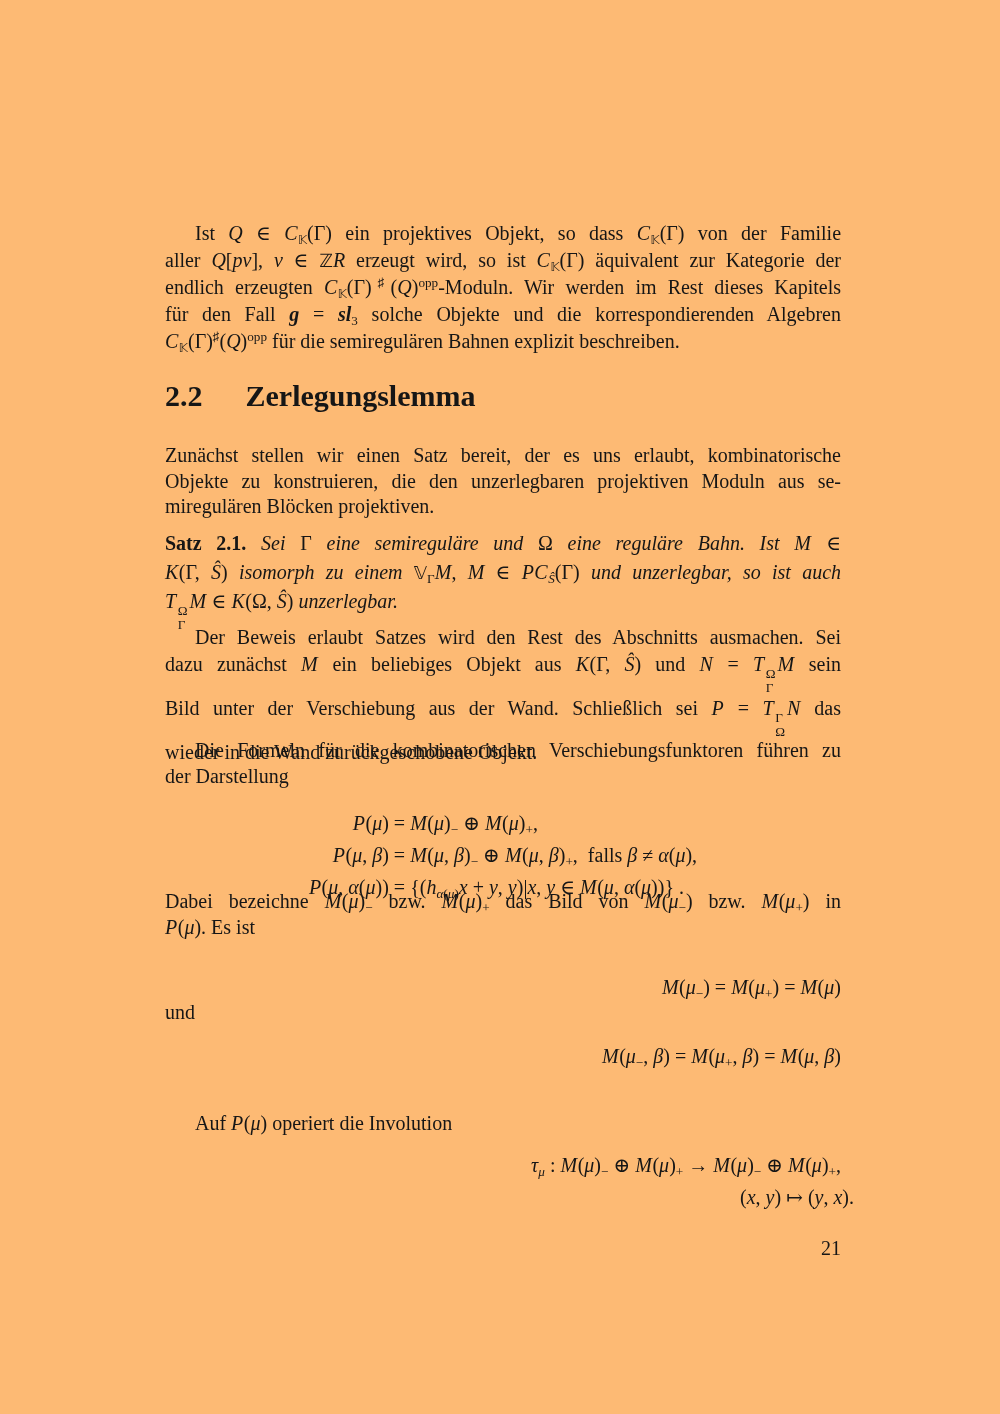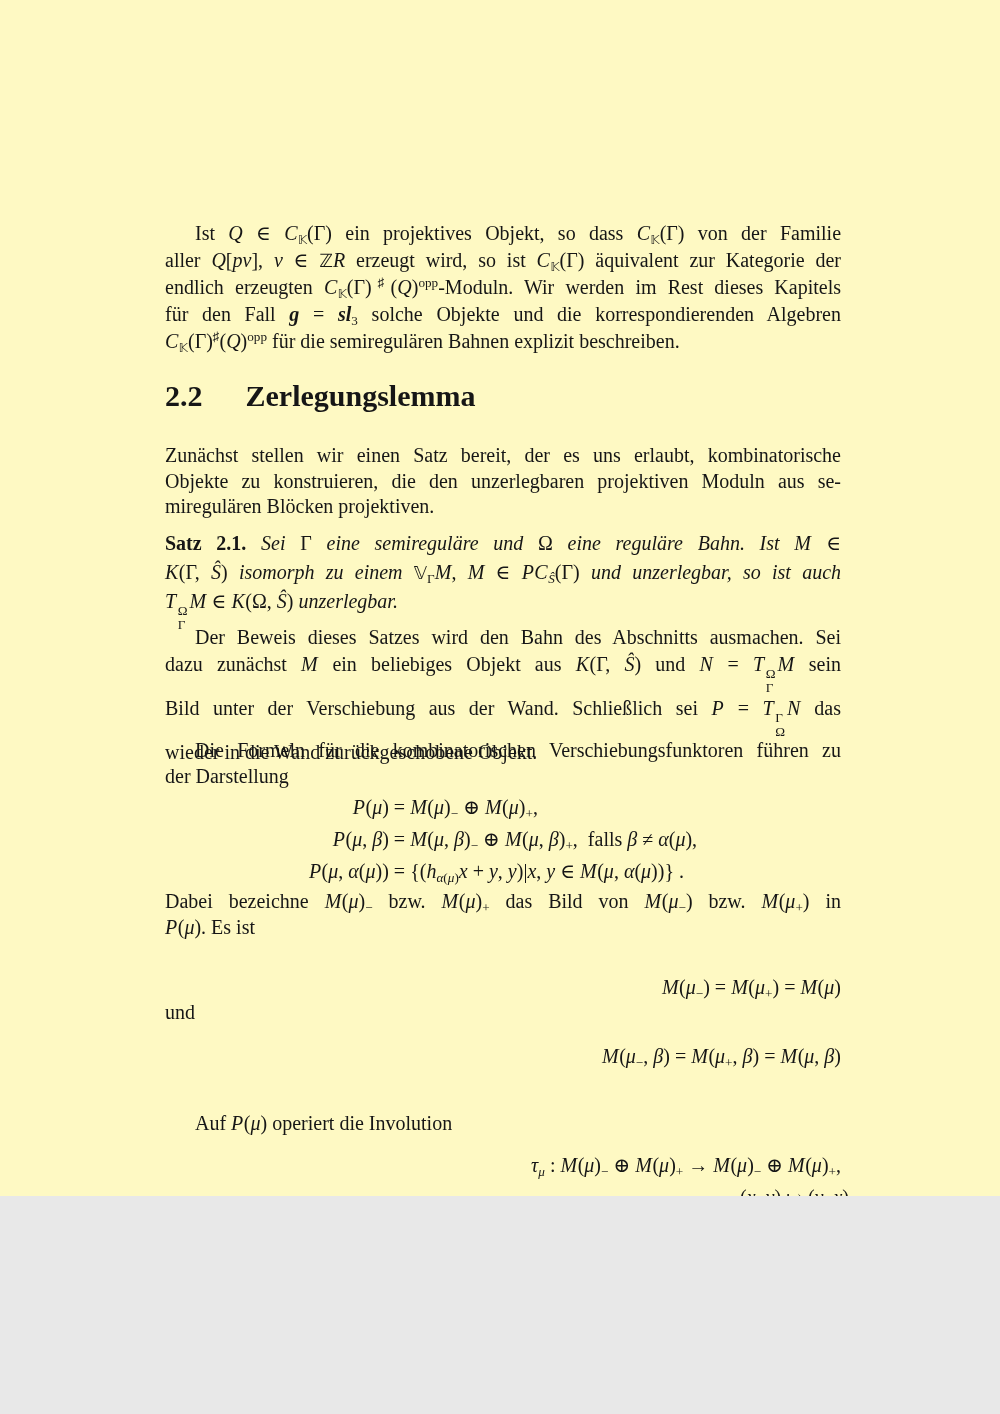--- a/index.html
+++ b/index.html
@@ -1,19 +1,19 @@
 <!DOCTYPE html>
 <html><head>
 <meta charset="utf-8">
 <style>
   html,body{margin:0;padding:0;background:#e8e8e8;}
   .page{
     position:relative;
-    width:1000px;height:1196px;
-    background:#fef9c3;
+    width:1000px;height:1414px;
+    background:#fdba74;
     font-family:"Liberation Serif","DejaVu Serif",serif;
     color:#161616;
     font-size:20px;
     overflow:hidden;
     margin:0 auto;
   }
   .block{position:absolute;left:165px;width:676px;}
   .pline{
     text-align:justify;
     text-align-last:justify;
@@ -39,21 +39,21 @@
     font-family:"Liberation Serif","DejaVu Serif",serif;
   }
   .heading .secnum{margin-right:43px;}
   .p1{top:220px;line-height:27px;}
   .heading{top:378px;}
   .p2{top:443px;line-height:25.5px;}
   .satz{top:529px;line-height:29px;}
   .p3{top:624px;line-height:27px;}
   .p4{top:737px;line-height:26px;}
   .eq1{top:791px;}
-  .eqtable{display:table;margin:0 auto;}
+  .eqtable{display:table;margin:16px auto;}
   .eqrow{display:table-row;}
   .eqrow .lhs{display:table-cell;text-align:right;line-height:32px;}
   .eqrow .rhs{display:table-cell;text-align:left;line-height:32px;padding-left:5px;}
   .p5{top:888px;line-height:26px;}
   .eqcenter{text-align:right;}
   .eq2{top:975px;line-height:25px;}
   .undword{top:1000px;line-height:25px;}
   .eq3{top:1044px;line-height:25px;}
   .fueralle{top:1081px;line-height:25px;}
   .p6{top:1111px;line-height:25px;}
@@ -88,21 +88,21 @@
   <section class="block satz">
       <div class="pline"><b>Satz 2.1.</b><i> Sei </i>Γ<i> eine semireguläre und </i>Ω<i> eine reguläre Bahn. Ist </i><span class="cal">M</span> ∈</div>
       <div class="pline"><span class="cal">K</span>(Γ, <i>Ŝ</i>) <i>isomorph zu einem </i><span class="bb">𝕍</span><sub>Γ</sub><i>M</i>, <i>M</i> ∈ <span class="cal">PC</span><sub><i>Ŝ</i></sub>(Γ) <i>und unzerlegbar, so ist auch</i></div>
       <div class="pline last"><span class="cal">T</span><span class="ss">
           <span>Ω</span>
           <span>Γ</span>
         </span><span class="cal">M</span> ∈ <span class="cal">K</span>(Ω, <i>Ŝ</i>) <i>unzerlegbar.</i></div>
     </section>
 
   <section class="block p3 indent">
-      <div class="pline">Der Beweis dieses Satzes wird den Bahn des Abschnitts ausmachen. Sei</div>
+      <div class="pline">Der Beweis erlaubt Satzes wird den Rest des Abschnitts ausmachen. Sei</div>
       <div class="pline">dazu zunächst <span class="cal">M</span> ein beliebiges Objekt aus <span class="cal">K</span>(Γ, <i>Ŝ</i>) und <span class="cal">N</span> = <span class="cal">T</span><span class="ss">
           <span>Ω</span>
           <span>Γ</span>
         </span><span class="cal">M</span> sein</div>
       <div class="pline">Bild unter der Verschiebung aus der Wand. Schließlich sei <span class="cal">P</span> = <span class="cal">T</span><span class="ss">
           <span>Γ</span>
           <span>Ω</span>
         </span><span class="cal">N</span> das</div>
       <div class="pline last">wieder in die Wand zurückgeschobene Objekt.</div>
     </section>

